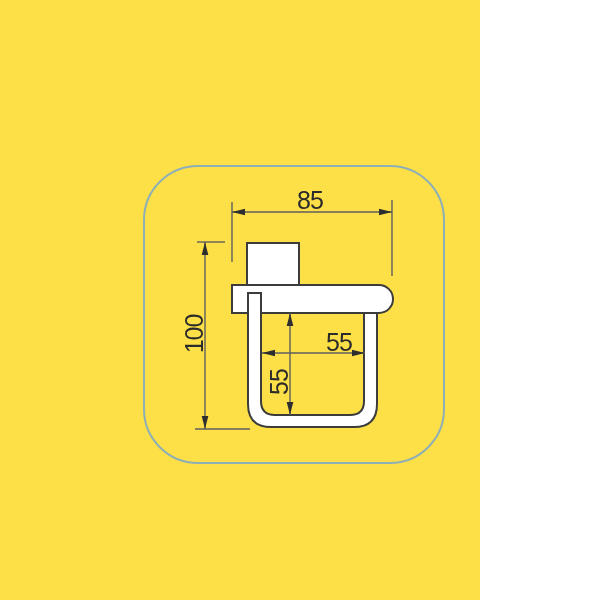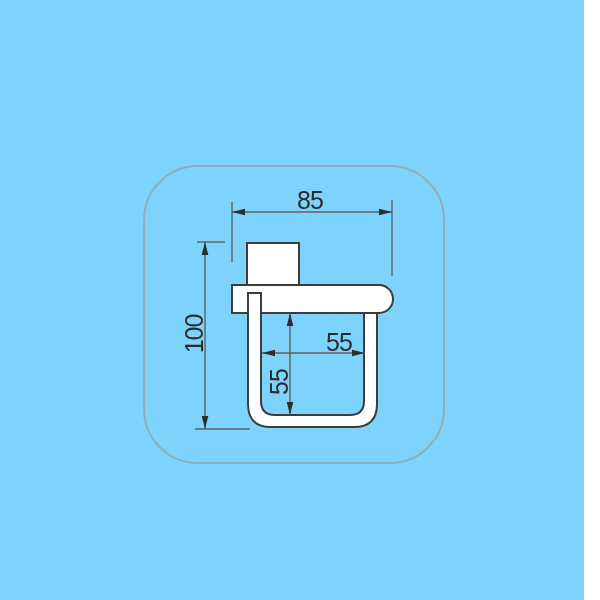--- a/index.html
+++ b/index.html
@@ -4,22 +4,22 @@
 <style>
   html, body {
     margin: 0; padding: 0;
     width: 600px; height: 600px;
     background: #ffffff;
     overflow: hidden;
     font-family: "Liberation Sans", sans-serif;
   }
   .canvas {
     position: relative;
-    width: 584px; height: 600px;
-    background: #7dd3fc;
+    width: 480px; height: 600px;
+    background: #fde047;
   }
   svg { display: block; }
   .dim-text {
     font-family: "Liberation Sans", sans-serif;
     font-size: 25px;
     letter-spacing: -1px;
     fill: #2b2b2b;
   }
   .outline { stroke: #3c3c3c; stroke-width: 2; fill: #ffffff; }
   .dimline { stroke: #5f5f5f; stroke-width: 1.4; fill: none; }

